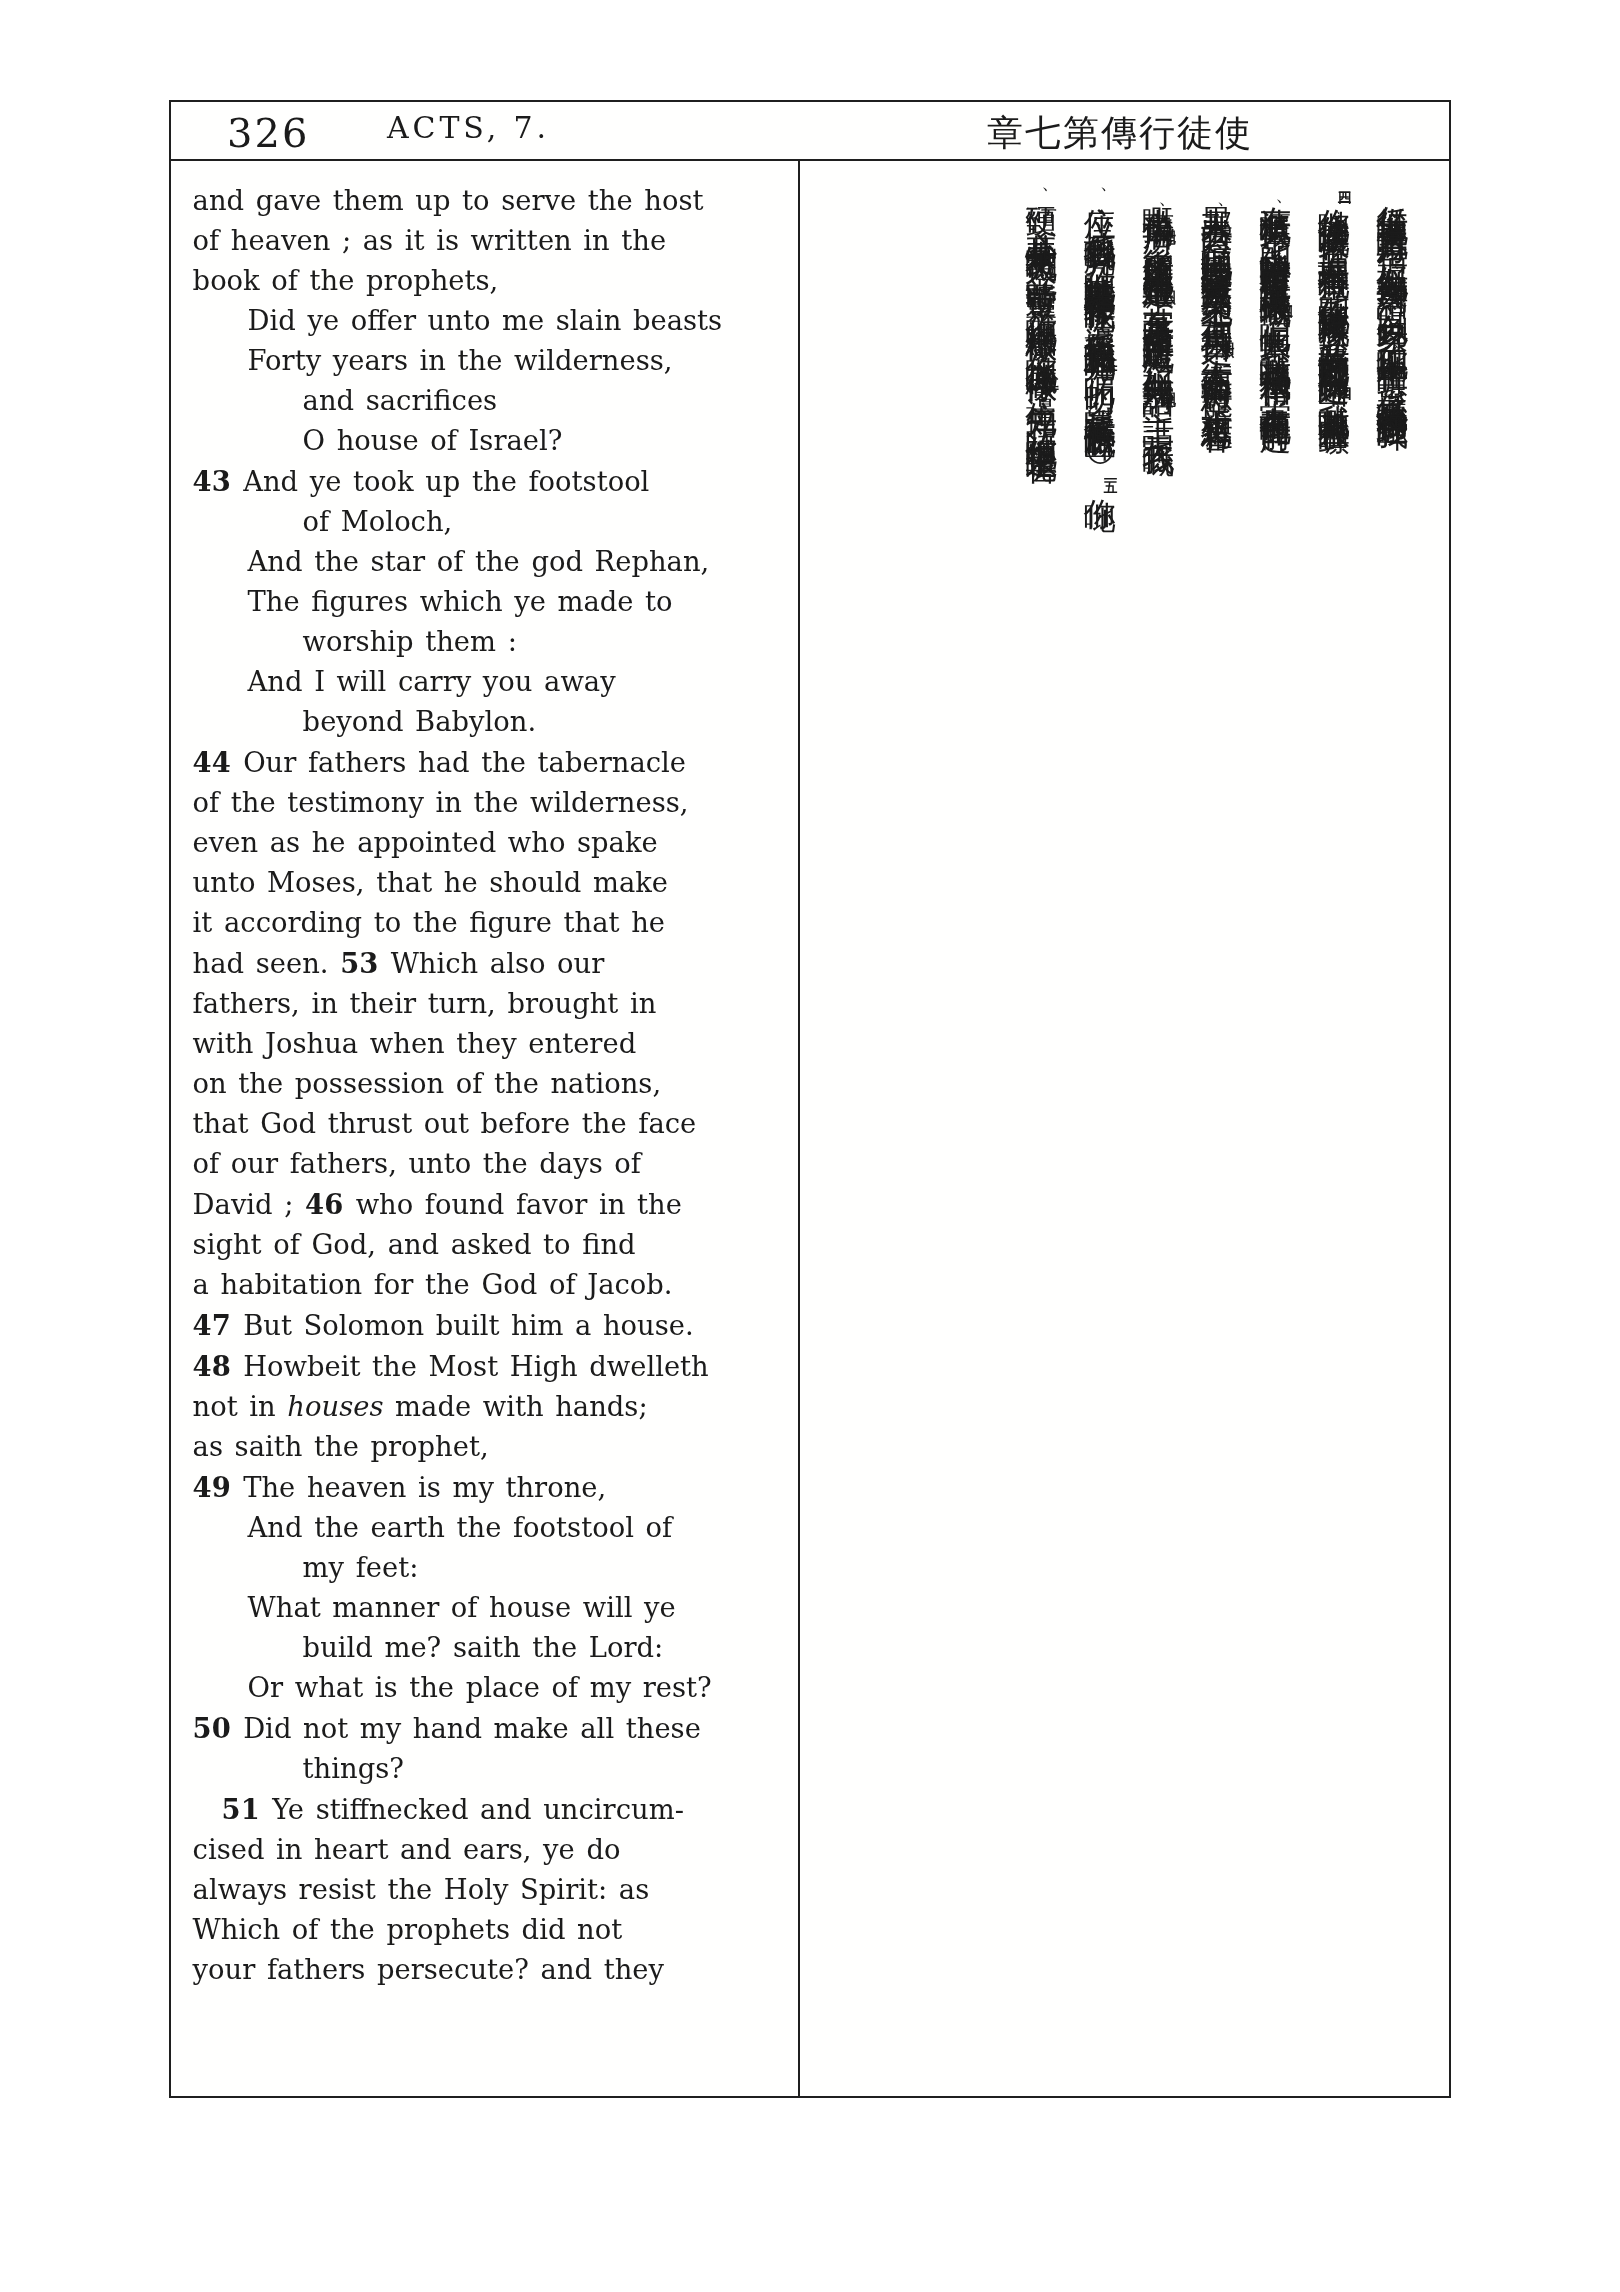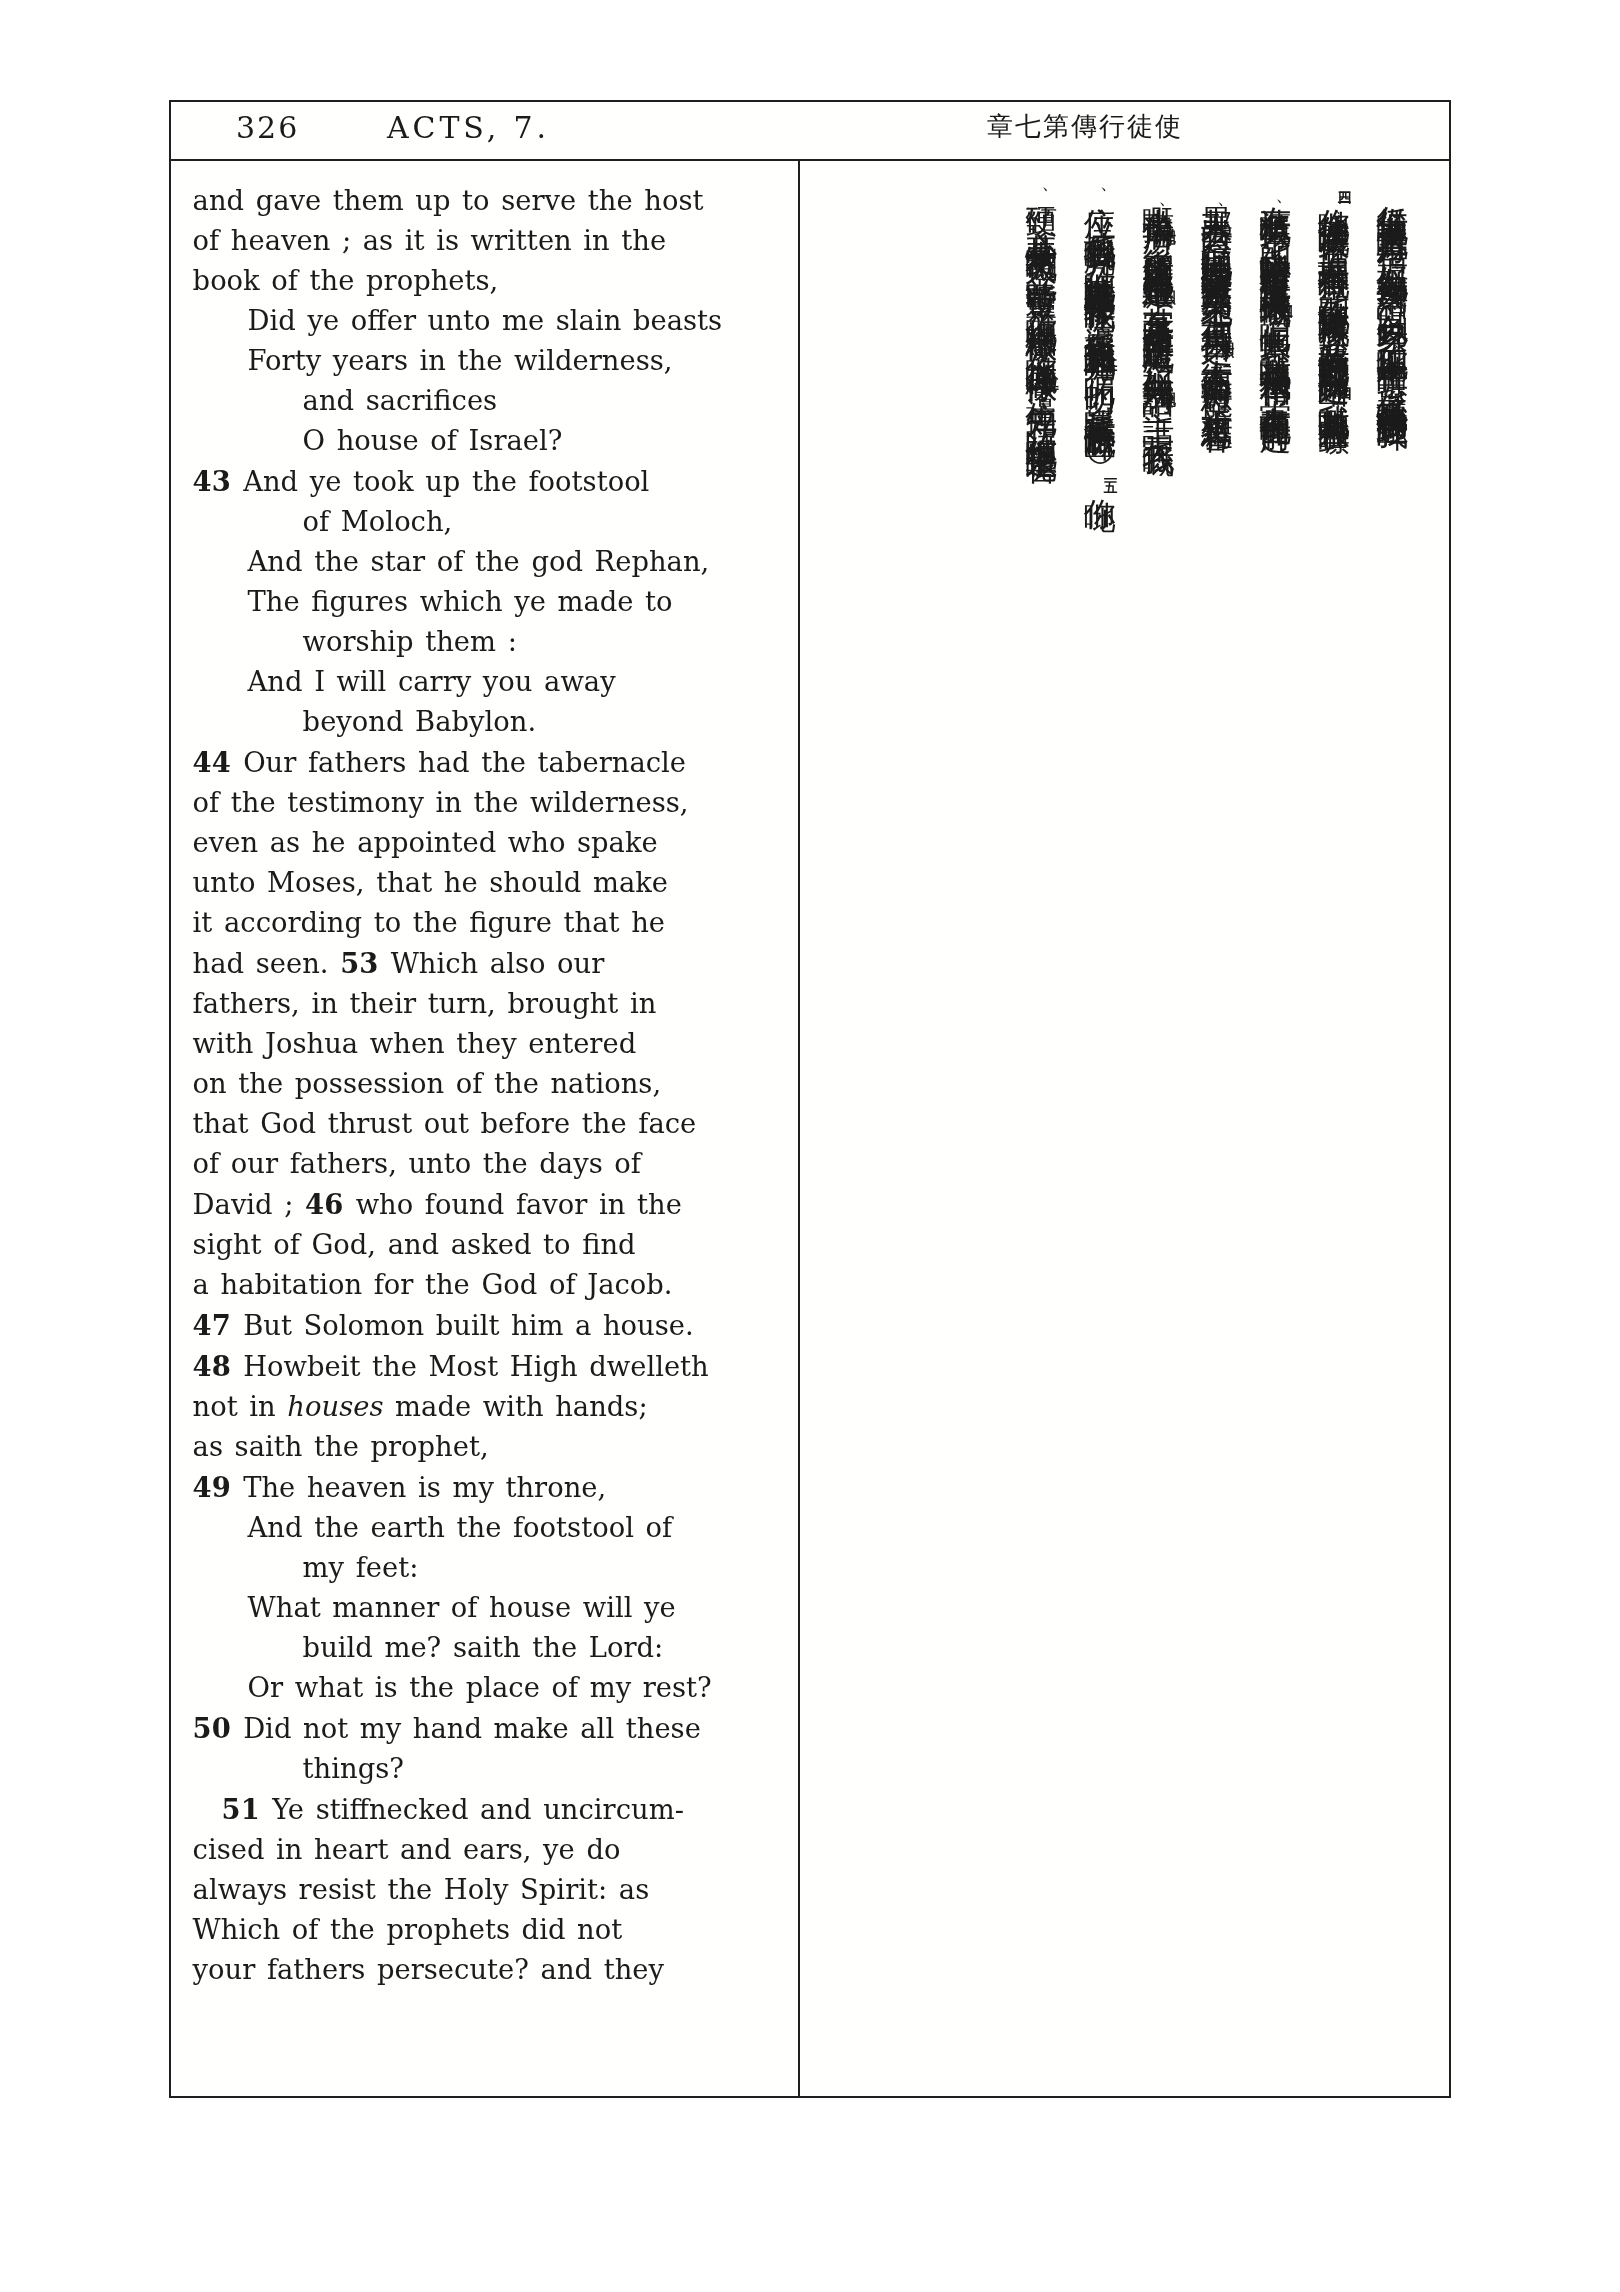--- a/index.html
+++ b/index.html
@@ -17,30 +17,30 @@
     border:2.9px solid #1f1f1f;
     box-sizing:border-box;
     background:#fffffe;
   }
   .header{
     height:57px;
     border-bottom:2.9px solid #1f1f1f;
     position:relative;
   }
   .pagenum{
-    position:absolute;left:65px;top:7.8px;
-    font-size:30px;letter-spacing:2px;
+    position:absolute;left:56px;top:7.8px;
+    font-size:40px;letter-spacing:2px;
   }
   .etitle{
     position:absolute;left:216px;top:7.8px;width:333px;
     text-align:left;font-size:30px;letter-spacing:3.9px;
   }
   .ctitle{
     position:absolute;left:816px;top:6.9px;width:245px;
-    font-size:26px;letter-spacing:2px;white-space:nowrap;
+    font-size:36px;letter-spacing:2px;white-space:nowrap;
   }
   .content{
     display:flex;
     height:1935px;
   }
   .eng{
     width:627px;box-sizing:border-box;
     padding:19.6px 7.8px 0 21.6px;
   }
   .eline{

